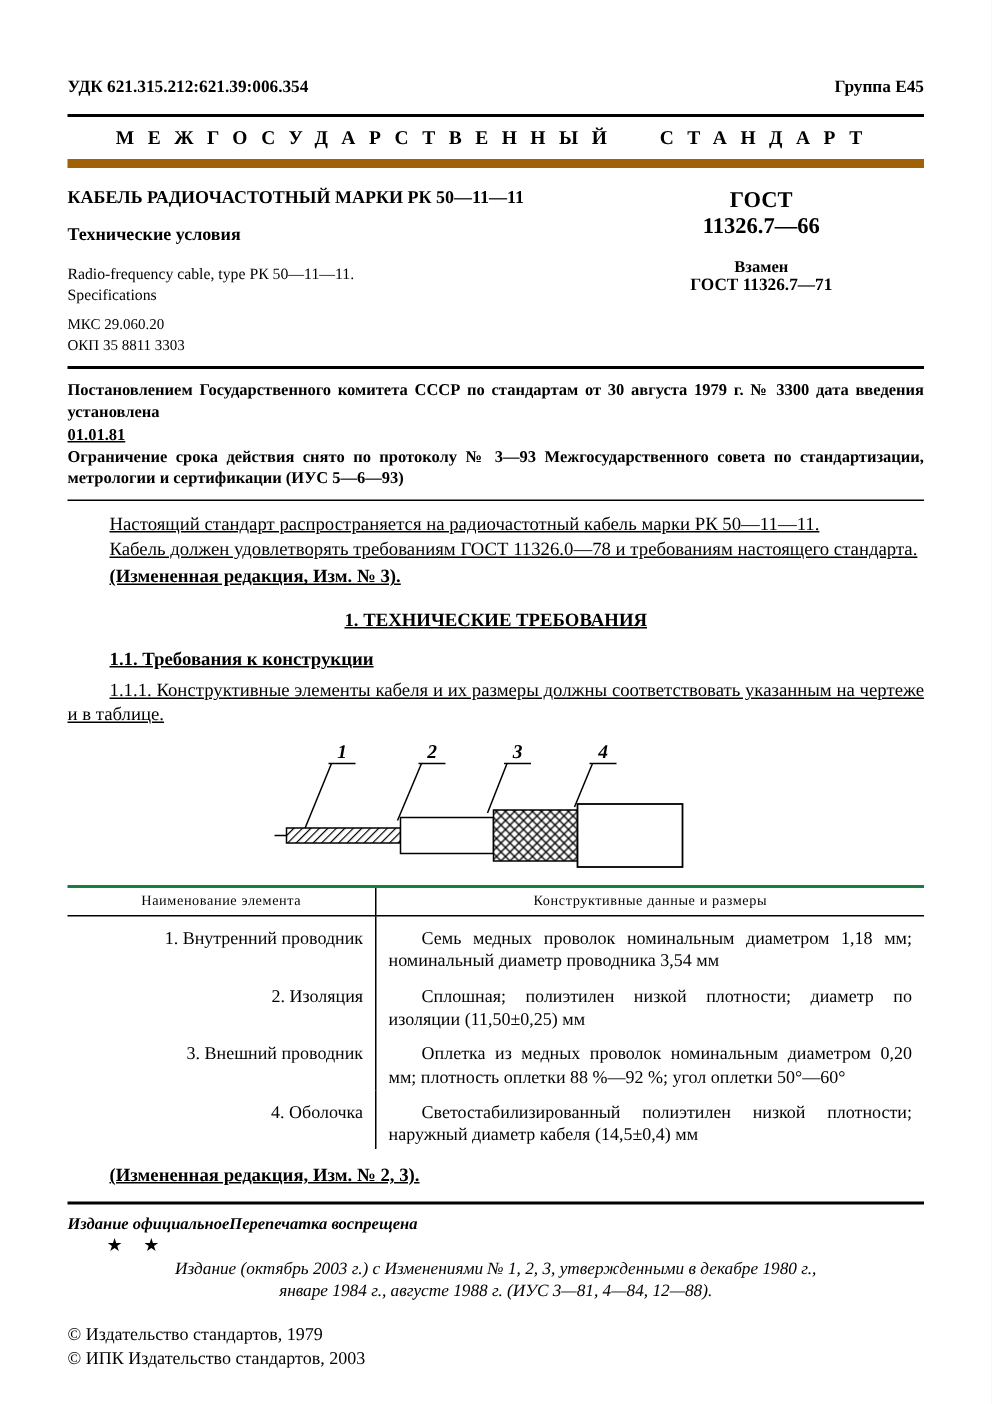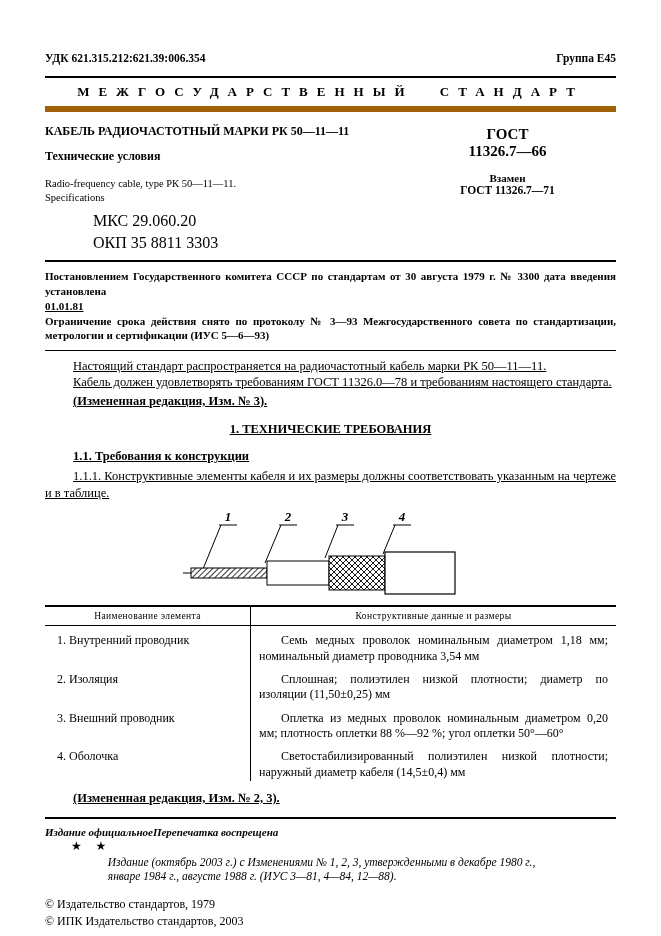--- a/index.html
+++ b/index.html
@@ -17,47 +17,47 @@
   .title-left { width:62%; text-align:left; }
   .title-right { width:38%; text-align:center; }
   .doc-title { font-weight:bold; font-size:12px; margin-bottom:10px; }
   .doc-subtitle { font-weight:bold; font-size:12px; margin-bottom:13px; }
   .doc-en { font-size:10.5px; line-height:1.3; }
   .gost-label { font-weight:bold; font-size:15px; margin-top:2px; }
   .gost-number { font-weight:bold; font-size:15px; margin-bottom:12px; }
   .replaces-label { font-weight:bold; font-size:11px; }
   .replaces-number { font-weight:bold; font-size:11.5px; }
 
-  .codes { margin-top:6px; font-size:16px; line-height:1.35;margin-left:48px; }
+  .codes { margin-top:6px; font-size:10px; line-height:1.35; }
 
   .rule-thick { border:none; border-top:2px solid #000; margin:7px 0; }
   .rule-thin  { border:none; border-top:1px solid #000; margin:7px 0; }
 
   .decree { font-weight:bold; font-size:11px; line-height:1.3; text-align:justify; }
   .effective-date { font-weight:bold; font-size:11px; text-align:left; text-decoration:underline; margin:2px 12px 2px 0; }
 
   .bodytext { font-size:12.5px; line-height:1.32;text-decoration:underline; }
   .para { text-align:justify; text-indent:28px; }
   .amendment { font-weight:bold; text-indent:28px; margin-top:2px; }
   .section-heading { font-weight:bold; text-align:center; font-size:12.5px; margin:12px 0 10px 0; }
   .clause-h { font-weight:bold; text-indent:28px; margin-bottom:4px; }
 
   .drawing-wrap { text-align:center; margin:8px 0 4px 0; }
 
-  table.construction { width:100%; border-collapse:collapse; border-top:2px solid #000000; margin-top:4px; }
+  table.construction { width:100%; border-collapse:collapse; border-top:2px solid #15803d; margin-top:4px; }
   table.construction th { font-weight:normal; font-size:9.5px; letter-spacing:0.4px; padding:4px 2px;
                           border-bottom:1px solid #000; text-align:center; }
   table.construction th:first-child, table.construction td:first-child { border-right:1px solid #000; width:36%; }
-  table.construction td { vertical-align:top; font-size:12px; line-height:1.28; padding:7px 8px 1px 8px; }
+  table.construction td { vertical-align:top; font-size:12px; line-height:1.28; padding:7px 8px 1px 8px;text-align:right; }
   table.construction td.name-cell { padding-left:12px; }
   table.construction td.data-cell { text-align:justify; text-indent:22px; }
 
   .footer-row { display:flex; font-weight:bold; font-style:italic; font-size:11px; }
   .stars { margin:1px 0 2px 26px; font-family:"DejaVu Sans",sans-serif; font-size:12px; letter-spacing:5px; }
-  .edition-note { font-style:italic; font-size:11.5px; width:78%; margin:0 auto; line-height:1.3; }
+  .edition-note { font-style:italic; font-size:11.5px; text-align:center; width:78%; margin:0 auto; line-height:1.3; }
   .copyright { text-align:left; font-size:12px; line-height:1.35; margin-top:12px; }
 </style>
 </head>
 <body>
 
 <div class="page">
 
   <div class="topline">
     <span>УДК 621.315.212:621.39:006.354</span>
     <span>Группа Е45</span>

